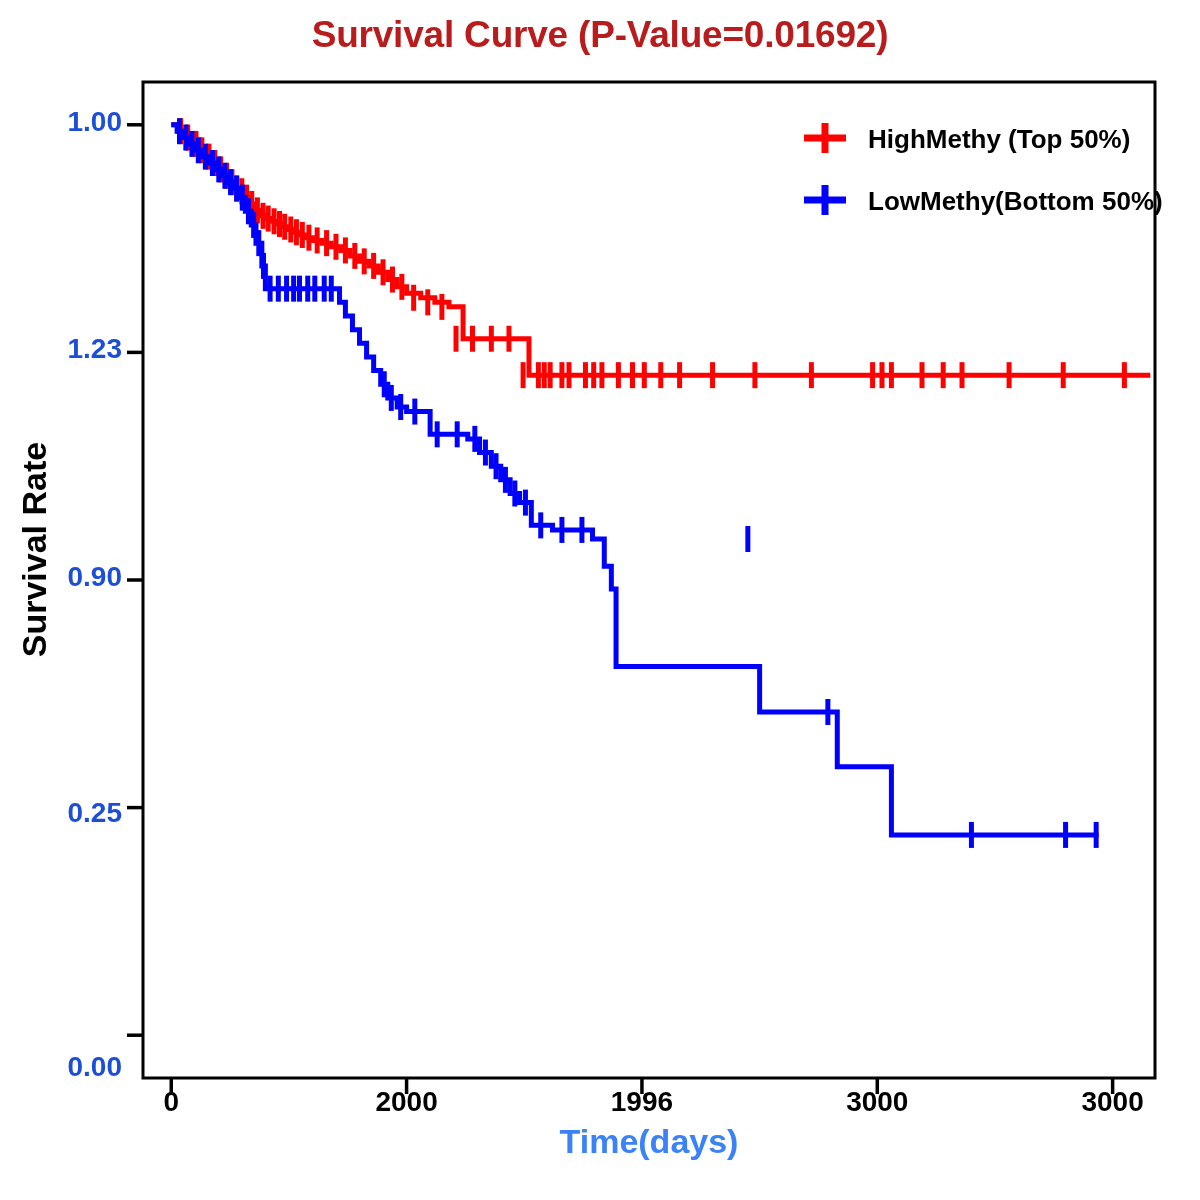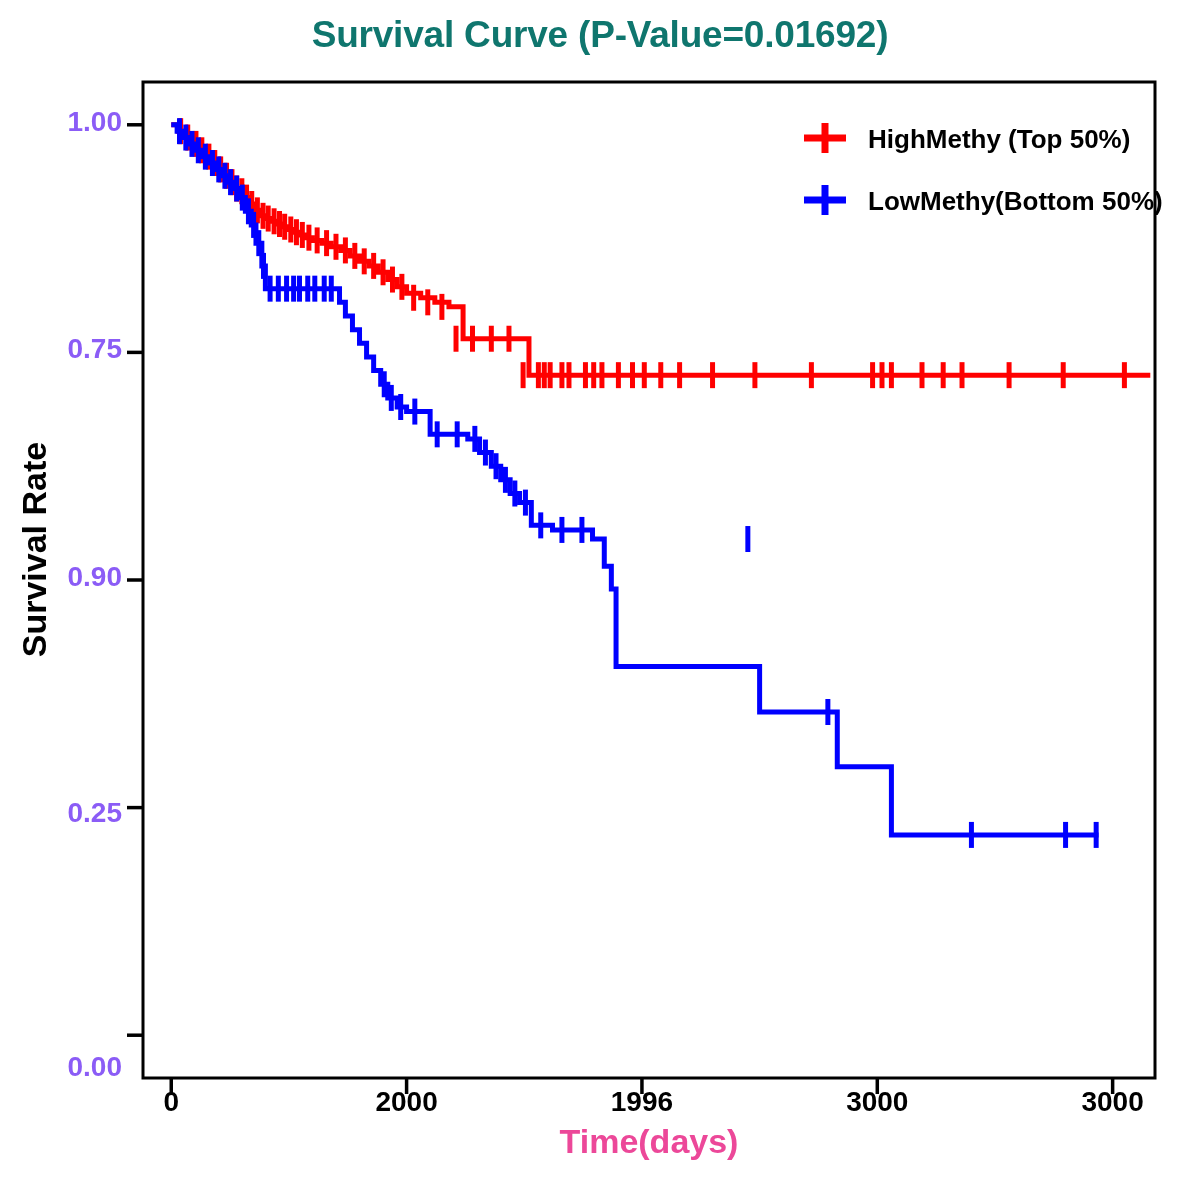--- a/index.html
+++ b/index.html
@@ -20,21 +20,21 @@
     background: #ffffff;
   }
   #chart-title {
     position: absolute;
     top: 14px;
     left: 0;
     width: 1200px;
     text-align: center;
     font-size: 37px;
     font-weight: bold;
-    color: #0f766e;
+    color: #b91c1c;
     letter-spacing: -0.2px;
     font-family: "Liberation Sans", sans-serif;
   }
   #y-axis-title {
     position: absolute;
     left: -176px;
     top: 530px;
     width: 420px;
     text-align: center;
     transform: rotate(-90deg);
@@ -45,31 +45,31 @@
     font-family: "Liberation Sans", sans-serif;
   }
   #x-axis-title {
     position: absolute;
     left: 143px;
     top: 1122px;
     width: 1012px;
     text-align: center;
     font-size: 34px;
     font-weight: bold;
-    color: #ec4899;
+    color: #3b82f6;
     font-family: "Liberation Sans", sans-serif;
   }
   .ytick-label {
     position: absolute;
     right: 0;
     width: 110px;
     text-align: right;
     font-size: 28px;
     font-weight: bold;
-    color: #8b5cf6;
+    color: #1d4ed8;
     font-family: "Liberation Sans", sans-serif;
   }
   .xtick-label {
     position: absolute;
     top: 0;
     width: 140px;
     margin-left: -70px;
     text-align: center;
     font-size: 28px;
     font-weight: bold;
@@ -110,21 +110,21 @@
   <div id="chart-title">Survival Curve (P-Value=0.01692)</div>
 
   <div id="y-axis-title">Survival Rate</div>
 
   <div id="x-axis-title">Time(days)</div>
 
   <div id="ytick-labels">
       <div class="ytick-label" style="top: 1051px;">0.00</div>
       <div class="ytick-label" style="top: 788.605px; margin-top: 8px;">0.25</div>
       <div class="ytick-label" style="top: 561px;">0.90</div>
-      <div class="ytick-label" style="top: 333.395px;">0.75</div>
+      <div class="ytick-label" style="top: 333.395px;">1.23</div>
       <div class="ytick-label" style="top: 105.79px;">1.00</div>
     </div>
   <div id="xtick-labels">
       <div class="xtick-label" style="left: 171.242px;">0</div>
       <div class="xtick-label" style="left: 406.591px;">2000</div>
       <div class="xtick-label" style="left: 641.94px;">1996</div>
       <div class="xtick-label" style="left: 877.288px;">3000</div>
       <div class="xtick-label" style="left: 1112.64px;">3000</div>
     </div>
 

